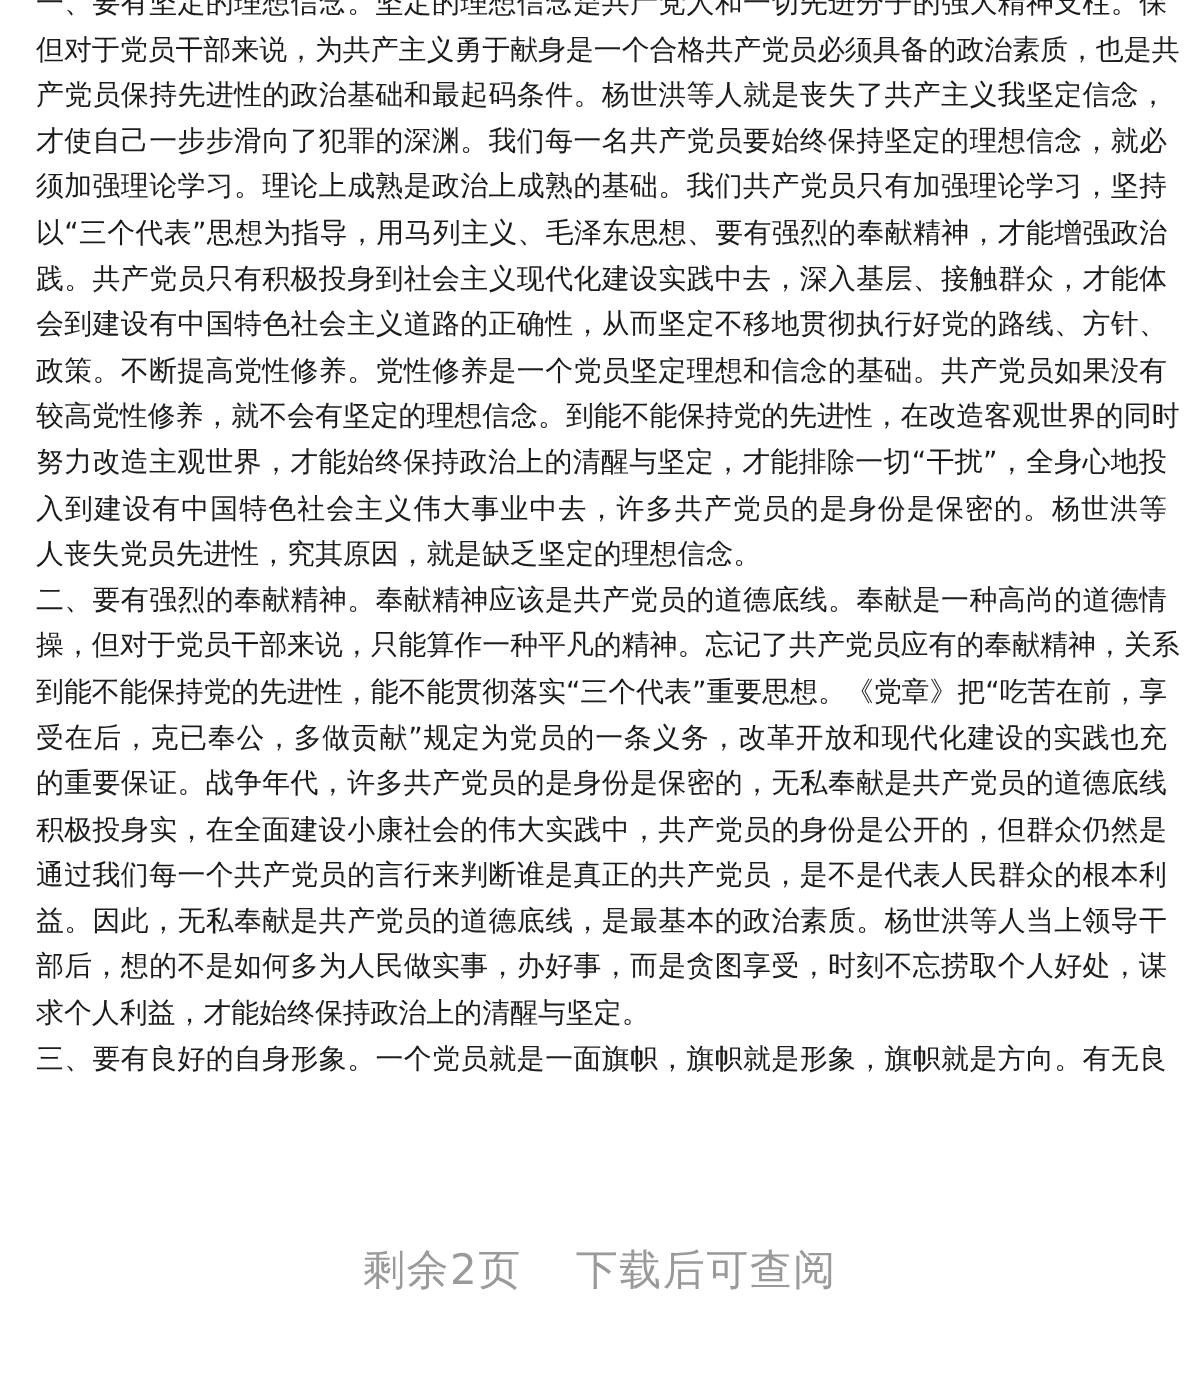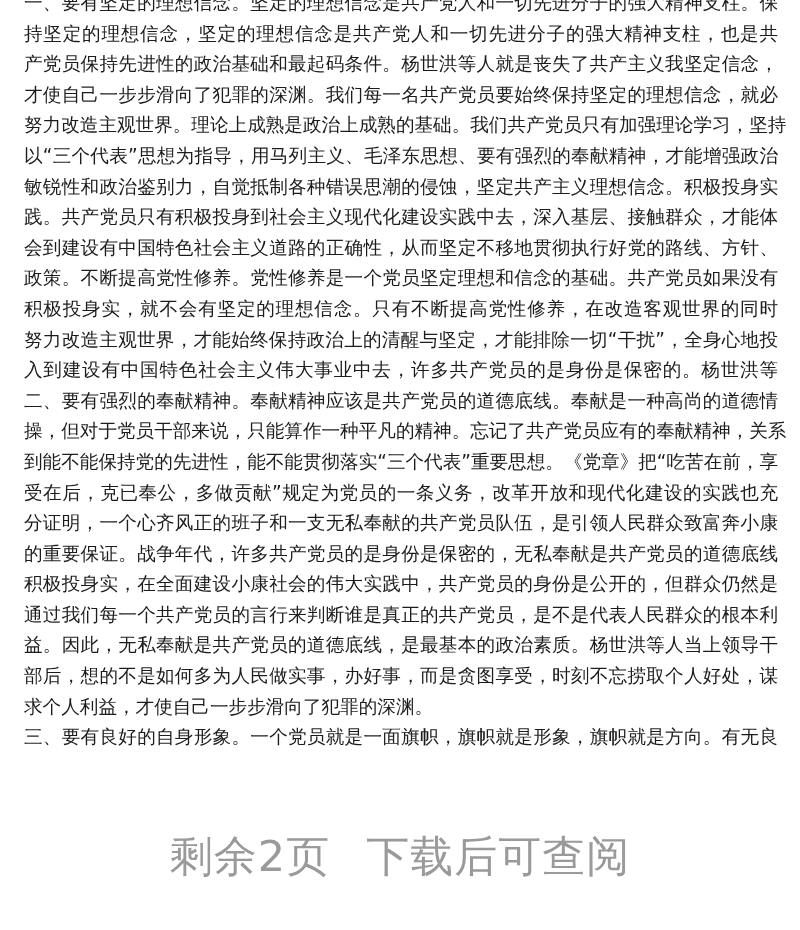--- a/index.html
+++ b/index.html
@@ -42,57 +42,56 @@
     }
     .doc-line.last {
       text-align-last: left;
     }
     .remaining-banner {
       position: absolute;
       left: 0;
       top: 828px;
       width: 800px;
       text-align: center;
-      font-size: 43px;
+      font-size: 28px;
       color: #9a9a9a;
       letter-spacing: 1px;
     }
     .remaining-banner .gap {
       display: inline-block;
       width: 36px;
     }
   </style>
 </head>
 <body>
 
 <div class="doc-page">
   <div class="doc-body" id="doc-body">
       <span class="doc-line">一、要有坚定的理想信念。坚定的理想信念是共产党人和一切先进分子的强大精神支柱。保</span>
-      <span class="doc-line">持坚定的理想信念，坚定的理想信念是共产党人和一切先进分子的强大精神支柱，也是共</span>
+      <span class="doc-line">但对于党员干部来说，为共产主义勇于献身是一个合格共产党员必须具备的政治素质，也是共</span>
       <span class="doc-line">产党员保持先进性的政治基础和最起码条件。杨世洪等人就是丧失了共产主义我坚定信念，</span>
       <span class="doc-line">才使自己一步步滑向了犯罪的深渊。我们每一名共产党员要始终保持坚定的理想信念，就必</span>
-      <span class="doc-line">努力改造主观世界。理论上成熟是政治上成熟的基础。我们共产党员只有加强理论学习，坚持</span>
+      <span class="doc-line">须加强理论学习。理论上成熟是政治上成熟的基础。我们共产党员只有加强理论学习，坚持</span>
       <span class="doc-line">以“三个代表”思想为指导，用马列主义、毛泽东思想、要有强烈的奉献精神，才能增强政治</span>
-      <span class="doc-line">敏锐性和政治鉴别力，自觉抵制各种错误思潮的侵蚀，坚定共产主义理想信念。积极投身实</span>
       <span class="doc-line">践。共产党员只有积极投身到社会主义现代化建设实践中去，深入基层、接触群众，才能体</span>
       <span class="doc-line">会到建设有中国特色社会主义道路的正确性，从而坚定不移地贯彻执行好党的路线、方针、</span>
       <span class="doc-line">政策。不断提高党性修养。党性修养是一个党员坚定理想和信念的基础。共产党员如果没有</span>
-      <span class="doc-line">积极投身实，就不会有坚定的理想信念。只有不断提高党性修养，在改造客观世界的同时</span>
+      <span class="doc-line">较高党性修养，就不会有坚定的理想信念。到能不能保持党的先进性，在改造客观世界的同时</span>
       <span class="doc-line">努力改造主观世界，才能始终保持政治上的清醒与坚定，才能排除一切“干扰”，全身心地投</span>
       <span class="doc-line">入到建设有中国特色社会主义伟大事业中去，许多共产党员的是身份是保密的。杨世洪等</span>
+      <span class="doc-line last">人丧失党员先进性，究其原因，就是缺乏坚定的理想信念。</span>
       <span class="doc-line">二、要有强烈的奉献精神。奉献精神应该是共产党员的道德底线。奉献是一种高尚的道德情</span>
       <span class="doc-line">操，但对于党员干部来说，只能算作一种平凡的精神。忘记了共产党员应有的奉献精神，关系</span>
       <span class="doc-line">到能不能保持党的先进性，能不能贯彻落实“三个代表”重要思想。《党章》把“吃苦在前，享</span>
       <span class="doc-line">受在后，克已奉公，多做贡献”规定为党员的一条义务，改革开放和现代化建设的实践也充</span>
-      <span class="doc-line">分证明，一个心齐风正的班子和一支无私奉献的共产党员队伍，是引领人民群众致富奔小康</span>
       <span class="doc-line">的重要保证。战争年代，许多共产党员的是身份是保密的，无私奉献是共产党员的道德底线</span>
       <span class="doc-line">积极投身实，在全面建设小康社会的伟大实践中，共产党员的身份是公开的，但群众仍然是</span>
       <span class="doc-line">通过我们每一个共产党员的言行来判断谁是真正的共产党员，是不是代表人民群众的根本利</span>
       <span class="doc-line">益。因此，无私奉献是共产党员的道德底线，是最基本的政治素质。杨世洪等人当上领导干</span>
       <span class="doc-line">部后，想的不是如何多为人民做实事，办好事，而是贪图享受，时刻不忘捞取个人好处，谋</span>
-      <span class="doc-line last">求个人利益，才使自己一步步滑向了犯罪的深渊。</span>
+      <span class="doc-line last">求个人利益，才能始终保持政治上的清醒与坚定。</span>
       <span class="doc-line">三、要有良好的自身形象。一个党员就是一面旗帜，旗帜就是形象，旗帜就是方向。有无良</span>
     </div>
 </div>
 
 <div class="remaining-banner">
   <span>剩余2页</span><span class="gap"></span><span>下载后可查阅</span>
 </div>
 
 </body></html>

